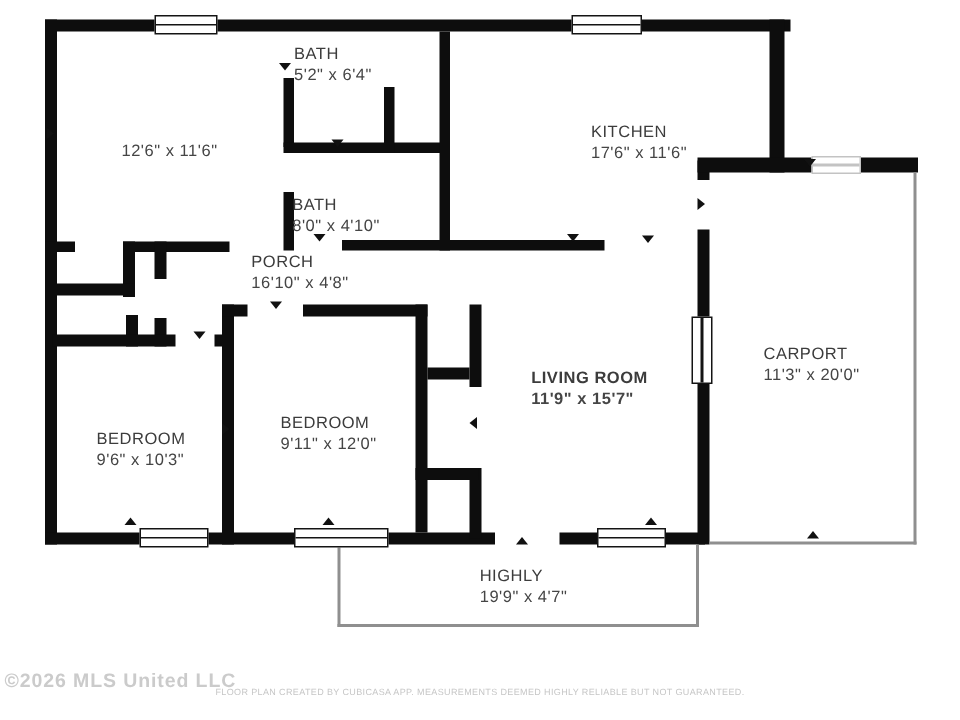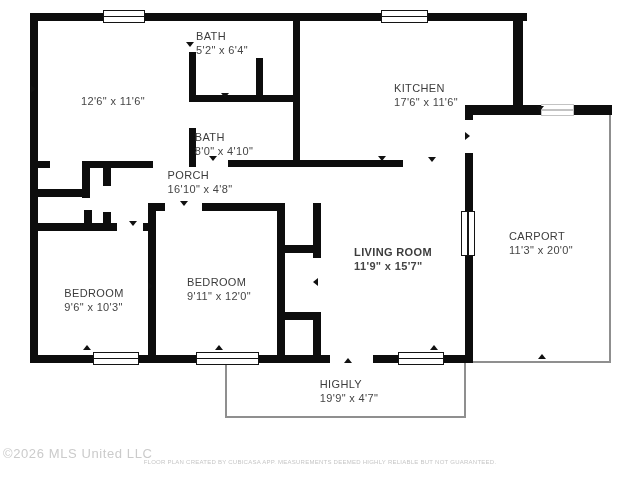--- a/index.html
+++ b/index.html
@@ -20,21 +20,21 @@
     color:#3c3c3c;font-size:11px;line-height:14px;letter-spacing:.35px;white-space:nowrap;
   }
   .room-label .rname{display:block;}
   .room-label .rdims{display:block;color:#454545;}
   .marker{position:absolute;width:0;height:0;}
   .marker.s{border-left:4px solid transparent;border-right:4px solid transparent;border-top:5px solid #111;}
   .marker.n{border-left:4px solid transparent;border-right:4px solid transparent;border-bottom:5px solid #111;}
   .marker.e{border-top:4px solid transparent;border-bottom:4px solid transparent;border-left:5px solid #111;}
   .marker.w{border-top:4px solid transparent;border-bottom:4px solid transparent;border-right:5px solid #111;}
   .copyright{
-    position:absolute;left:3px;top:446px;font-size:13px;letter-spacing:.6px;color:#cbcbcb;
+    position:absolute;left:3px;top:446px;font-size:13px;letter-spacing:.6px;color:#cbcbcb;font-weight:bold;
   }
   .disclaimer{
     position:absolute;left:50%;transform:translateX(-50%);top:459px;font-size:6px;
     letter-spacing:.25px;color:#c6c6c6;white-space:nowrap;
   }
 </style>
 </head>
 <body>
 
 <div id="canvas">

